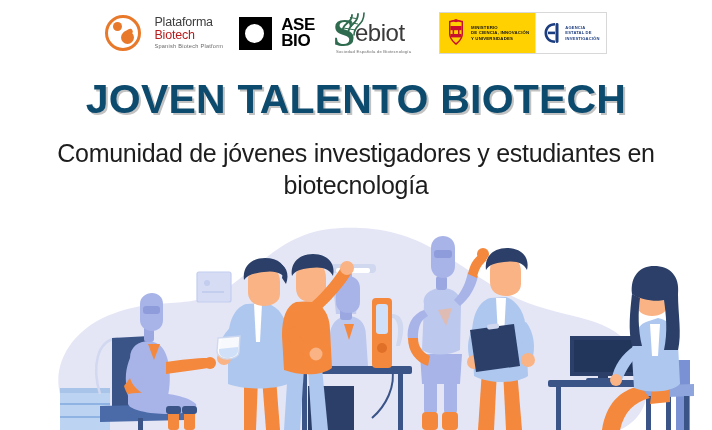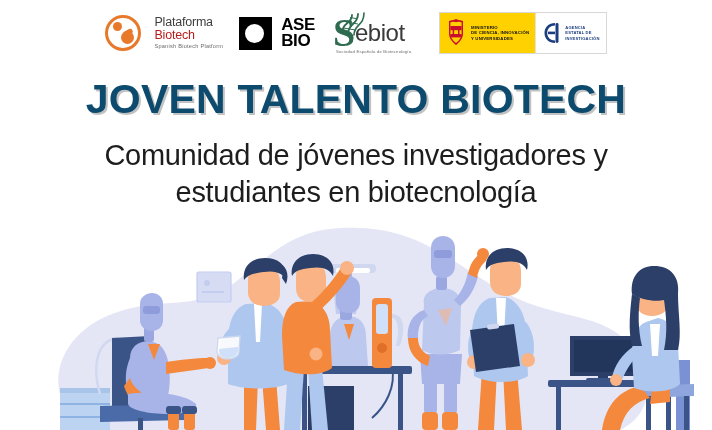--- a/index.html
+++ b/index.html
@@ -224,21 +224,21 @@
     z-index: 5;
     white-space: nowrap;
   }
 
   .subhead {
     position: absolute;
     top: 137px;
     left: 56px;
     width: 600px;
     text-align: center;
-    font-size: 29px;
+    font-size: 25px;
     font-weight: 400;
     color: #1d1d1d;
     line-height: 1.28;
     letter-spacing: -0.3px;
     z-index: 5;
   }
 
   
   .illustration {
     position: absolute;

